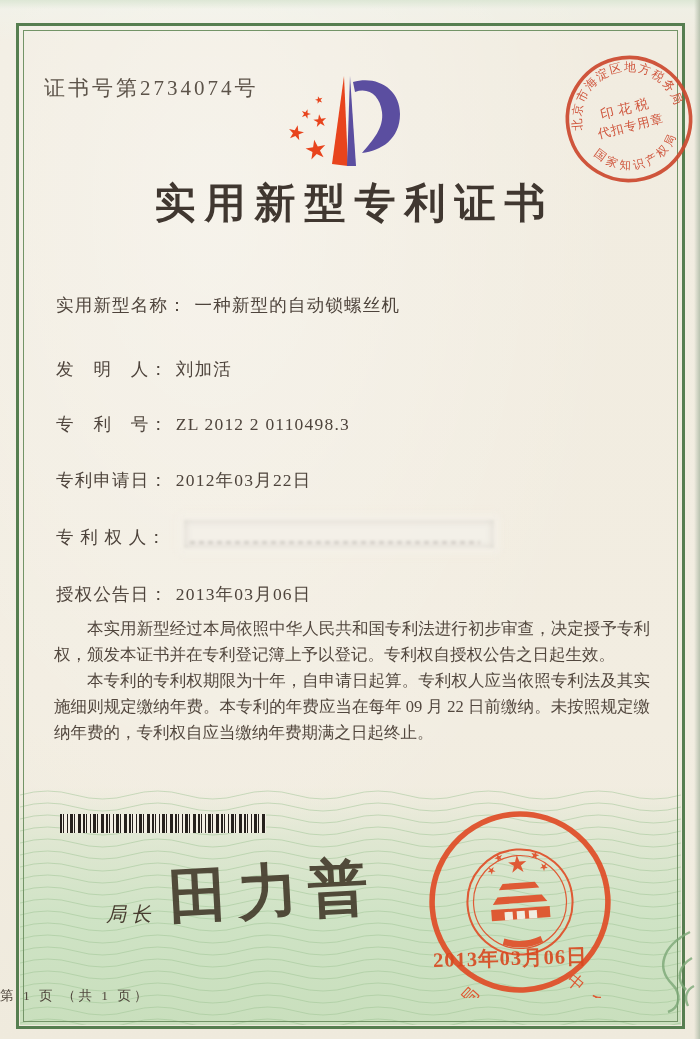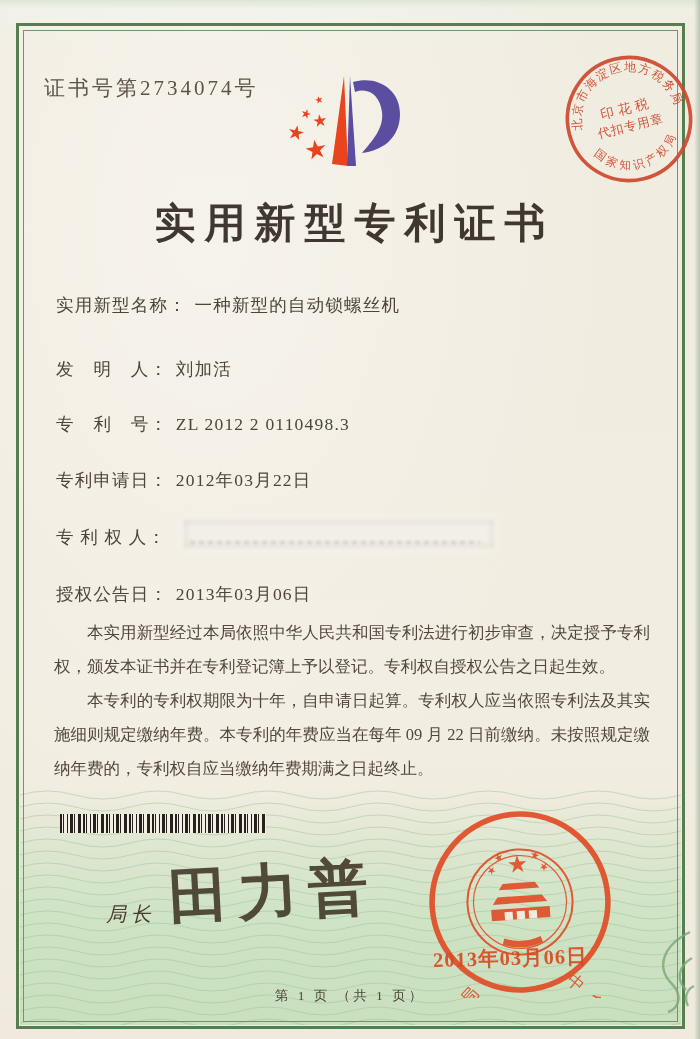--- a/index.html
+++ b/index.html
@@ -20,45 +20,45 @@
   .frame-inner{position:absolute;top:4px;left:4px;right:4px;bottom:4px;
     border:1px solid #77997000; border:1px solid #739467;}
   
   .band{position:absolute;left:20px;right:19px;bottom:14px;height:238px;
     background:linear-gradient(180deg, rgba(205,226,195,0) 0px, rgba(205,226,195,.5) 55px,
       #cfe3c5 130px, #c9dfbd 100%);}
   .band svg{position:absolute;inset:0;width:100%;height:100%;}
   .cert-no{position:absolute;left:44px;top:74px;font-size:21px;letter-spacing:3px;color:#5c5349;}
   .logo{position:absolute;left:277px;top:70px;}
   .tax-seal{position:absolute;left:556px;top:46px;opacity:.93;}
-  .title{position:absolute;left:0;right:0;top:196px;text-align:center;
+  .title{position:absolute;left:0;right:0;top:176px;text-align:center;
     font-size:41px;font-weight:bold;letter-spacing:9px;padding-left:9px;color:#403730;}
   .field{position:absolute;left:56px;font-size:17.5px;letter-spacing:1.2px;color:#4e443c;white-space:nowrap;}
   .field .flabel{margin-right:2px;}
   .redaction{position:absolute;left:128px;top:-5px;width:310px;height:28px;
     background:rgba(243,240,232,.92);
     box-shadow:0 0 6px 5px rgba(243,240,232,.85), inset 0 0 8px rgba(190,186,178,.5);
     filter:blur(1.5px);}
   .redaction::after{content:"";position:absolute;left:6px;right:14px;bottom:4px;height:3px;
     background:repeating-linear-gradient(90deg,rgba(150,145,138,.35) 0 5px,rgba(0,0,0,0) 5px 9px);}
   .body-text{position:absolute;left:54px;top:616px;width:596px;font-size:16.5px;
-    line-height:34px;text-align:justify;color:#52473e;}
+    line-height:26px;text-align:justify;color:#52473e;}
   .body-text p{margin:0;text-indent:2em;}
   .barcode{position:absolute;left:60px;top:814px;width:206px;height:19px;
     background:repeating-linear-gradient(90deg,
       #26211d 0 2px, #f3efe4 2px 3px, #26211d 3px 4px, #f3efe4 4px 7px,
       #26211d 7px 8px, #f3efe4 8px 10px, #26211d 10px 13px, #f3efe4 13px 14px,
       #26211d 14px 15px, #f3efe4 15px 18px, #26211d 18px 21px, #f3efe4 21px 23px);}
   .director{position:absolute;left:106px;top:901px;font-size:20px;letter-spacing:5px;color:#483d30;font-style:italic;}
   .signature{position:absolute;left:168px;top:852px;font-size:60px;color:#3f3526;
     letter-spacing:10px;transform:rotate(-3deg);font-weight:bold;opacity:.88;}
   .main-seal{position:absolute;left:424px;top:806px;opacity:.93;}
   .issue-date{position:absolute;left:433px;top:944px;font-size:20.5px;letter-spacing:1px;
     color:#d8481f;transform:rotate(-1.5deg);font-weight:bold;opacity:.9;}
-  .footer{position:absolute;left:0;right:0;top:987px;text-align:center;
+  .footer{position:absolute;left:0;right:0;top:987px;
     font-size:13.5px;letter-spacing:3px;color:#4f463c;}
   .ornament{position:absolute;left:642px;top:928px;}
   text{font-family:"Liberation Serif","DejaVu Serif",serif;}
 </style>
 </head>
 <body>
 
 <div class="page">
 
   <div class="top-sliver"></div>

